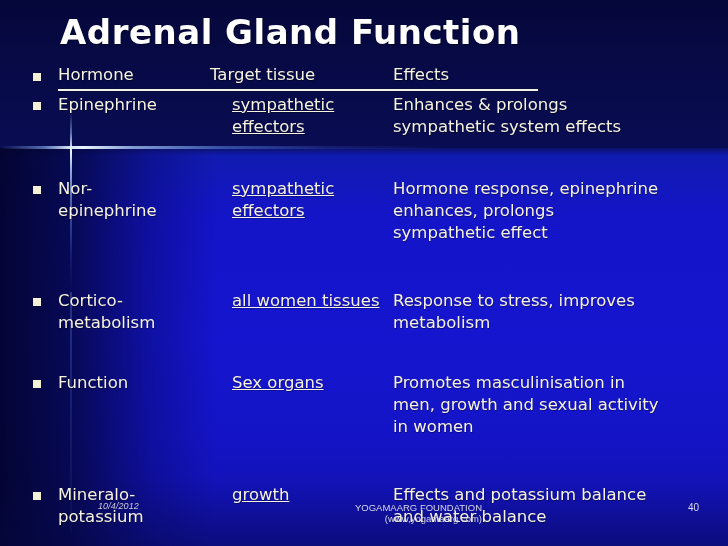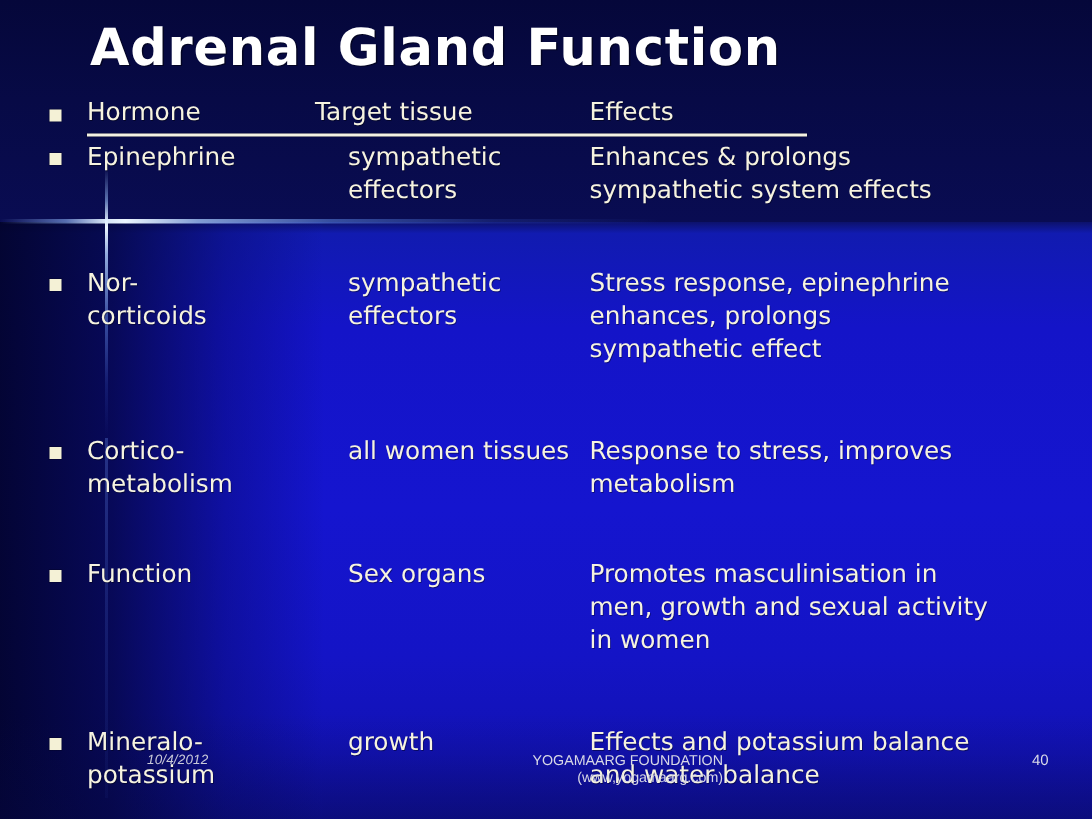--- a/index.html
+++ b/index.html
@@ -141,21 +141,21 @@
 
   .row-head .cell {
     text-decoration: none;
   }
   .head-underline {
     position: absolute;
     left: 58px; width: 480px; height: 2px;
     background: #f4f2e2;
     box-shadow: 0 0 0 0.4px rgba(0,0,0,0.3);
   }
-  .indent-sub { padding-left: 22px; }
+  .indent-sub { padding-left: 22px; text-decoration: underline; }
 
   
   .footer-date {
     position: absolute;
     left: 98px; top: 501px;
     font-family: "Liberation Sans", sans-serif;
     font-size: 9px;
     color: #c9c9d8;
     letter-spacing: 0.1px;
     font-style: italic;
@@ -208,24 +208,24 @@
       <span class="cell c1">Epinephrine</span>
       <span class="cell c2 indent-sub">sympathetic
 effectors</span>
       <span class="cell c3">Enhances &amp;      prolongs
 sympathetic system effects</span>
     </div>
 
     <div class="row" style="top:118px;">
       <span class="bullet" style="top:8px;"></span>
       <span class="cell c1">Nor-
-corticoids</span>
+epinephrine</span>
       <span class="cell c2 indent-sub">sympathetic
 effectors</span>
-      <span class="cell c3">Stress response, epinephrine
+      <span class="cell c3">Hormone response, epinephrine
 enhances, prolongs
 sympathetic effect</span>
     </div>
 
     <div class="row" style="top:230px;">
       <span class="bullet" style="top:8px;"></span>
       <span class="cell c1">Cortico-
       metabolism</span>
       <span class="cell c2 indent-sub">all women tissues</span>
       <span class="cell c3">Response to stress, improves

